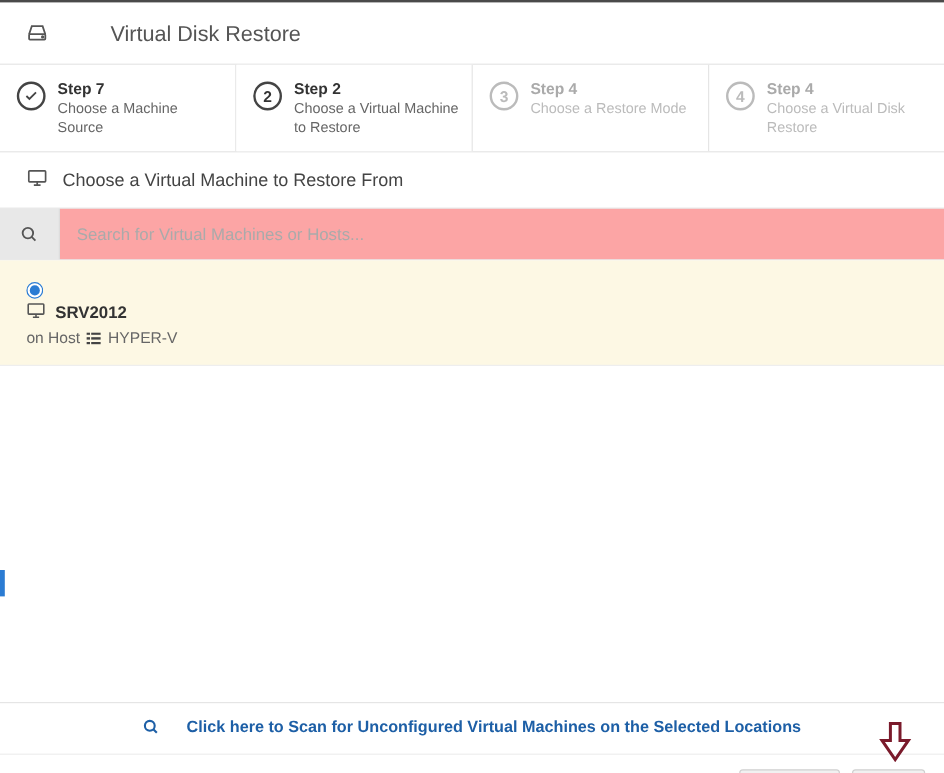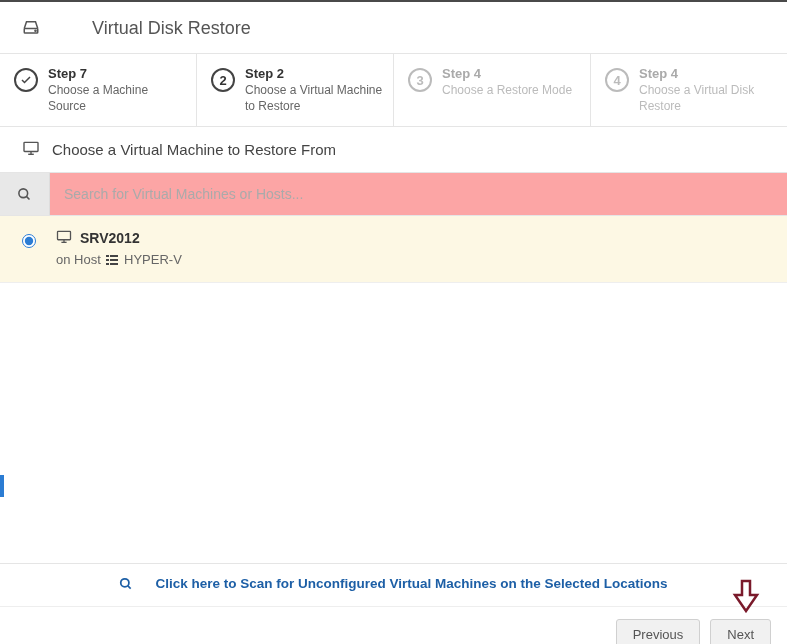--- a/index.html
+++ b/index.html
@@ -24,21 +24,21 @@
 
   .section-title { display: flex; align-items: flex-end; padding: 14px 22px; font-size: 15px; color: #444; }
   .section-title .mon-icon { margin-right: 12px; }
 
   .search-row { display: flex; align-items: center; border-top: 1px solid #e5e5e5; border-bottom: 1px solid #e5e5e5; background: #fafafa; }
   .search-row .sicon { width: 50px; height: 42px; display: flex; align-items: center; justify-content: center; background: #e8e8e8; border-right: 1px solid #ddd; }
   .search-row input { flex: 1; border: none; background: #fca5a5; height: 42px; padding: 0 14px; font-size: 14px; color: #555; outline: none; }
   .search-row input::placeholder { color: #aaa; }
 
   .vm-list { }
-  .vm-row { display: flex; align-items: flex-start; padding: 14px 22px 14px 22px; background: #fdf8e4; border-bottom: 1px solid #eee; }
+  .vm-row { display: flex; align-items: flex-start; padding: 14px 22px 14px 22px; background: #fdf8e4; border-bottom: 1px solid #eee; flex-direction: column; }
   .vm-row .radio { margin-top: 4px; margin-right: 20px; }
   .vm-row .radio input { width: 14px; height: 14px; accent-color: #2b7cd3; }
   .vm-row .vm-info { }
   .vm-row .vm-name-line { display: flex; align-items: center; font-weight: 600; color: #333; font-size: 14px; }
   .vm-row .vm-name-line .mon-icon { margin-right: 8px; }
   .vm-row .host-line { font-size: 13px; color: #666; margin-top: 6px; }
   .vm-row .host-line .grid-icon { display: inline-block; vertical-align: middle; margin: 0 2px 0 2px; }
 
   .spacer { height: 280px; }
 

